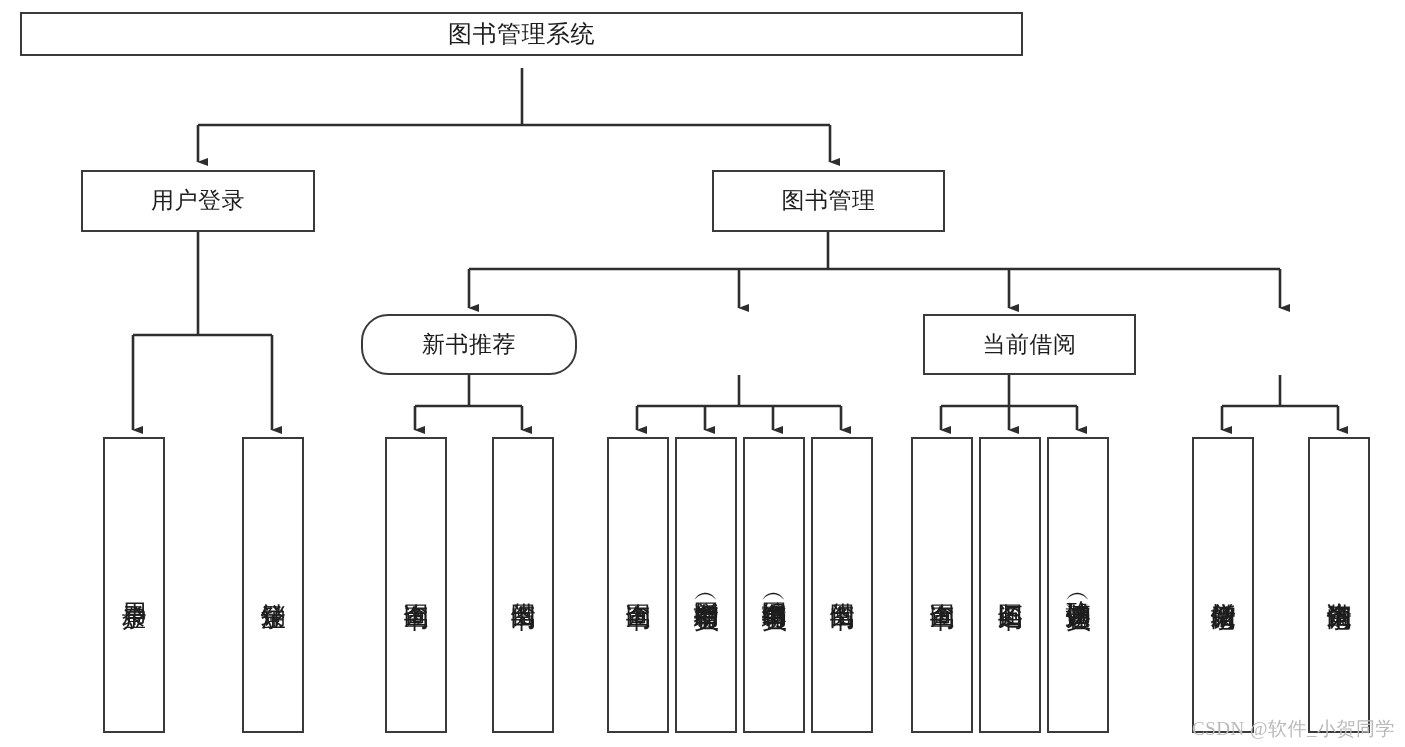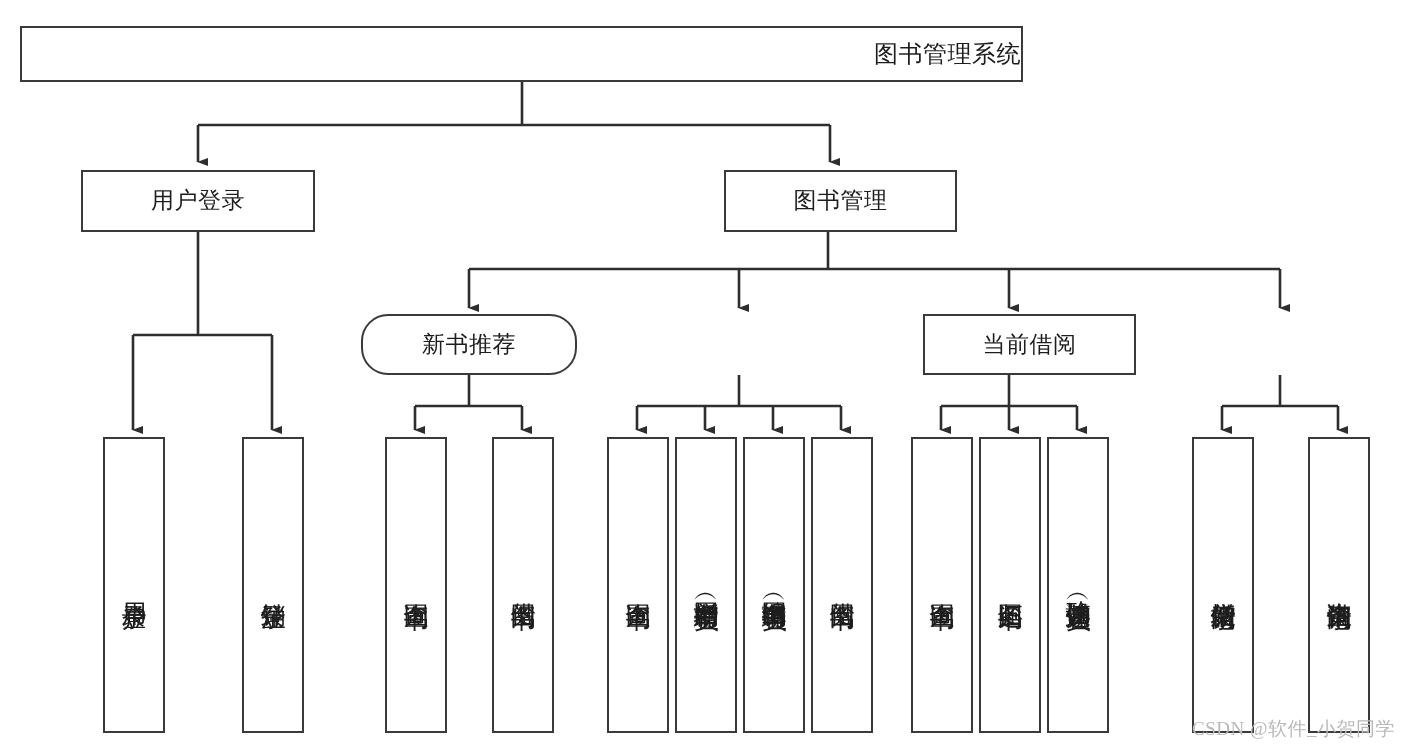--- a/index.html
+++ b/index.html
@@ -117,28 +117,28 @@
       <path d="M1009,406 L1009,430" marker-end="url(#arrowhead)"></path>
       <path d="M1077,406 L1077,430" marker-end="url(#arrowhead)"></path>
 
       <path d="M1280,375 L1280,406"></path>
       <path d="M1222,406 L1338,406"></path>
       <path d="M1222,406 L1222,430" marker-end="url(#arrowhead)"></path>
       <path d="M1338,406 L1338,430" marker-end="url(#arrowhead)"></path>
     </g>
   </svg>
 
-  <div class="node horiz root" style="left:20px; top:26px; width:1003px; height:56px;justify-content:flex-end;">
+  <div class="node horiz root" style="left:20px; top:12px; width:1003px; height:44px;">
     <span class="lbl">图书管理系统</span>
   </div>
 
   <div class="node horiz" style="left:81px; top:170px; width:234px; height:62px;">
     <span class="lbl">用户登录</span>
   </div>
-  <div class="node horiz" style="left:712px; top:170px; width:233px; height:62px;margin-left:12px;">
+  <div class="node horiz" style="left:712px; top:170px; width:233px; height:62px;">
     <span class="lbl">图书管理</span>
   </div>
 
   <div class="node horiz" style="left:361px; top:314px; width:216px; height:61px;border-radius:27px;">
     <span class="lbl">新书推荐</span>
   </div>
   <div class="node horiz" style="left:903px; top:314px; width:213px; height:61px;margin-left:20px;">
     <span class="lbl">当前借阅</span>
   </div>
 

